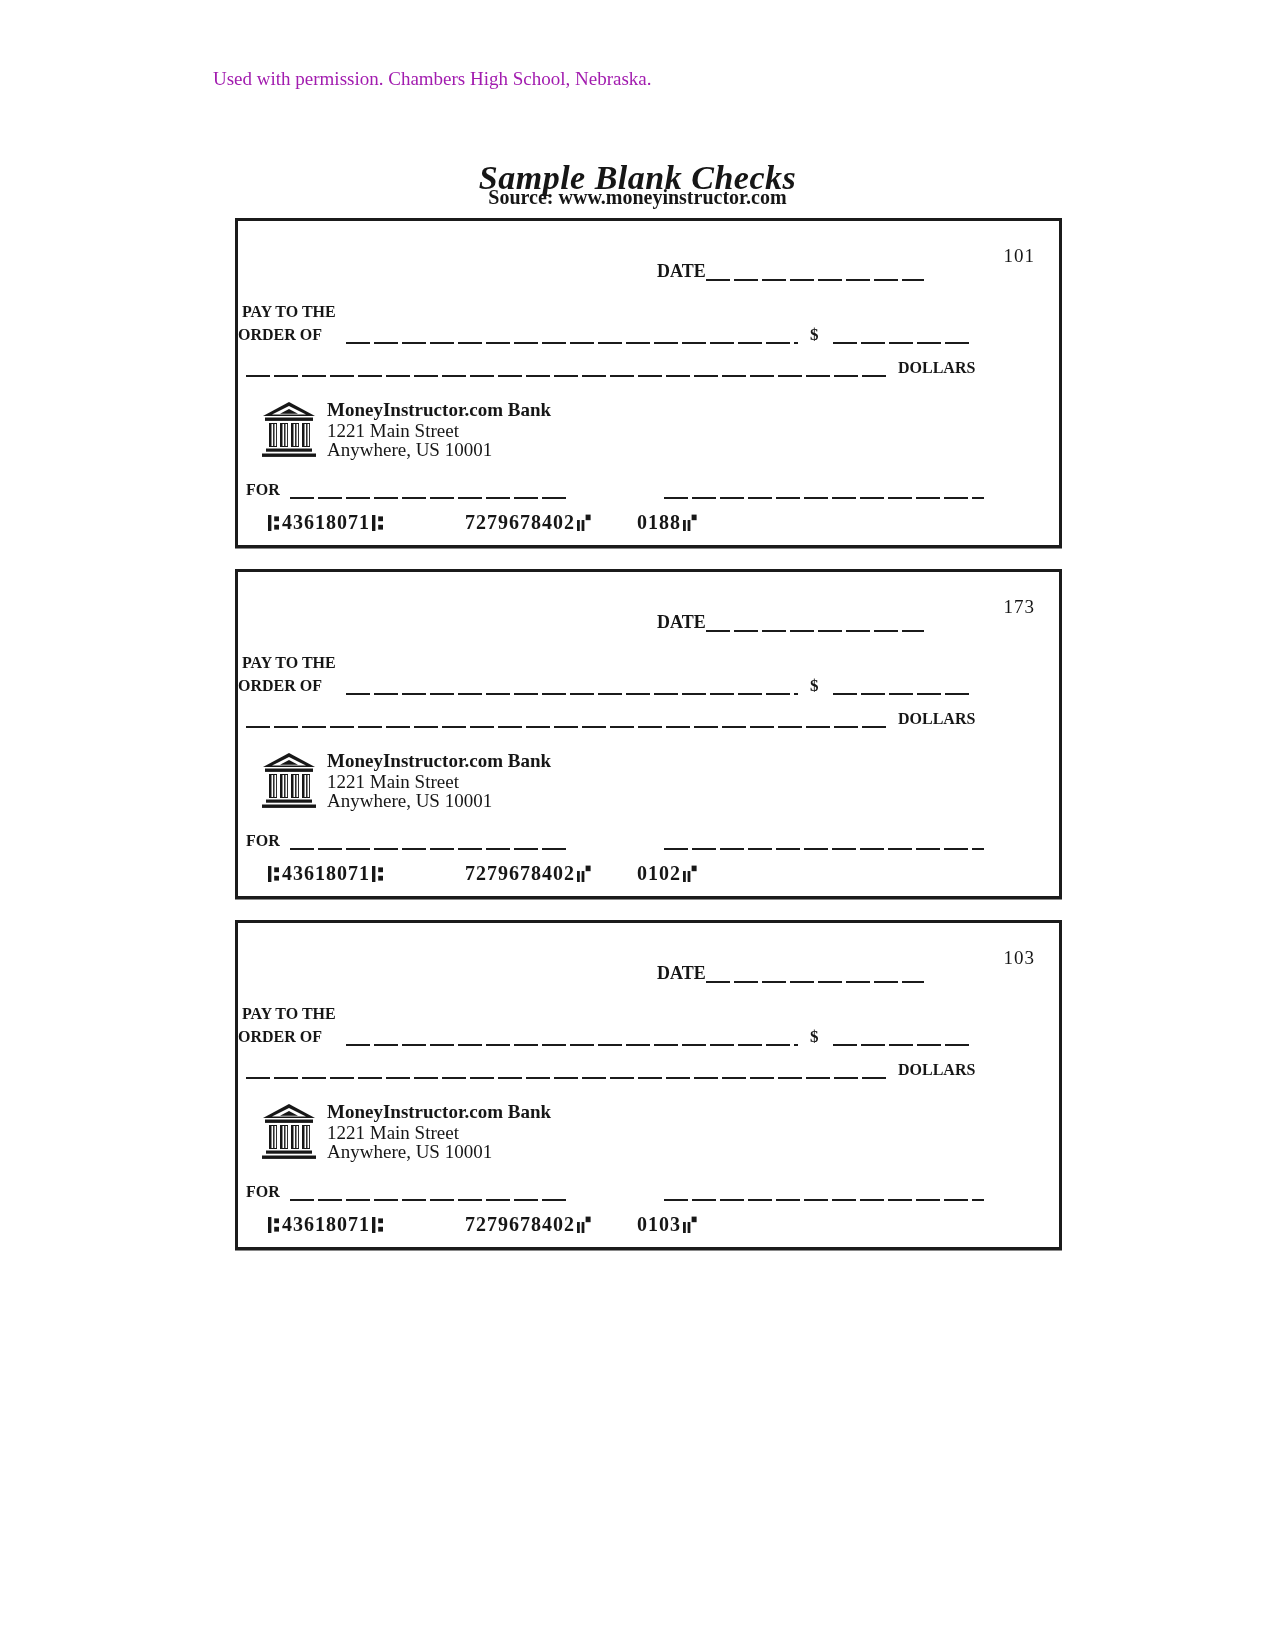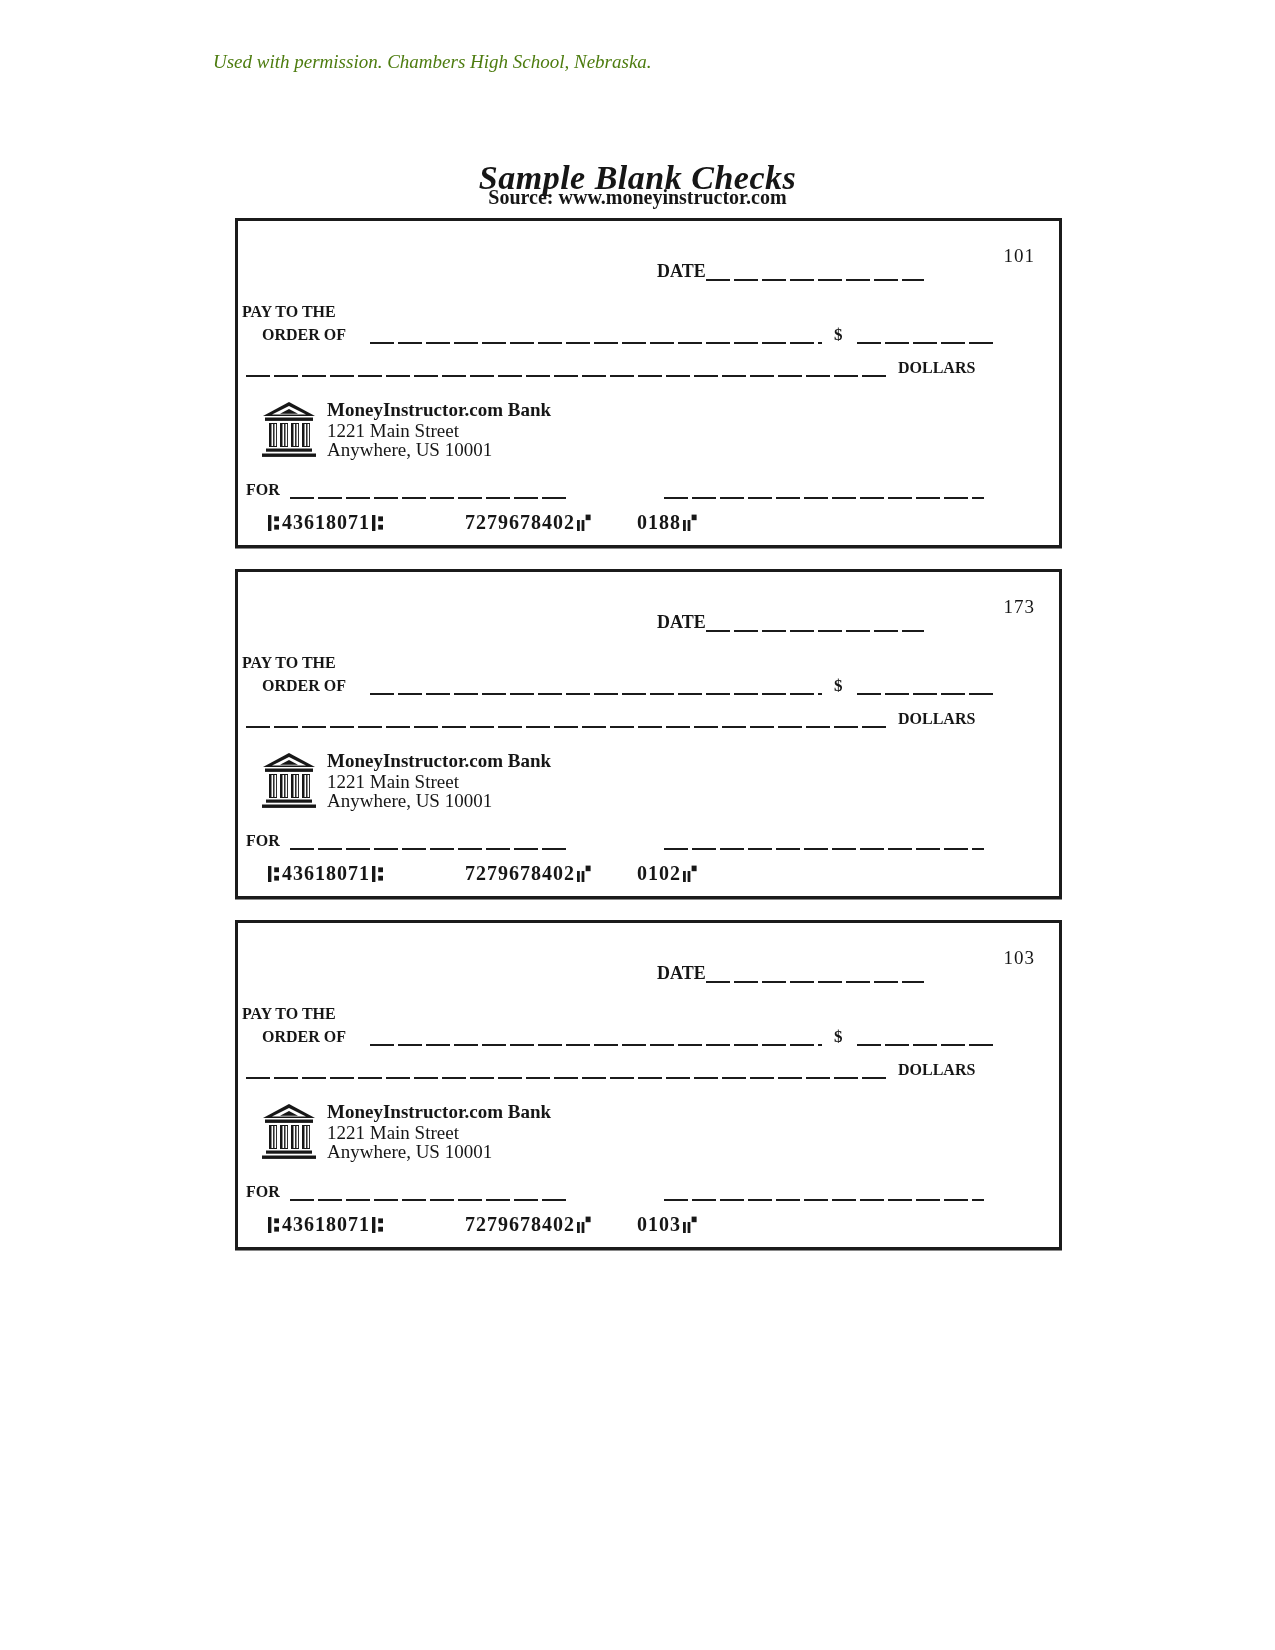--- a/index.html
+++ b/index.html
@@ -2,22 +2,22 @@
 <html><head>
 <meta charset="utf-8">
 <style>
   html,body{margin:0;padding:0;}
   body{
     width:1275px;height:1650px;background:#ffffff;position:relative;
     font-family:"Liberation Serif", serif;color:#161616;
     -webkit-font-smoothing:antialiased;
   }
   .permission-note{
-    position:absolute;left:213px;top:51px;
-    font-style:italic;font-size:19px;color:#4d7c0f;
+    position:absolute;left:213px;top:68px;
+    font-size:19px;color:#a21caf;
   }
   .page-title{
     position:absolute;left:0;right:0;top:136px;text-align:center;
     font-size:34px;font-weight:bold;letter-spacing:.5px;font-style:italic;
   }
   .source-line{
     position:absolute;left:0;right:0;top:186px;text-align:center;
     font-size:20px;font-weight:bold;
   }
   .checks-wrap{position:absolute;left:225px;top:218px;padding-left:10px;}
@@ -30,21 +30,21 @@
   .uline{
     display:inline-block;height:17px;vertical-align:-4px;
     background-image:repeating-linear-gradient(to right,#1b1b1b 0 24px,rgba(0,0,0,0) 24px 28px);
     background-size:100% 2px;background-position:left bottom;background-repeat:no-repeat;
   }
   .check-number{position:absolute;top:24px;right:24px;font-size:19px;letter-spacing:1px;}
   .date-row{position:absolute;left:378px;top:40px;white-space:nowrap;}
   .date-row .lbl{font-size:18px;margin-left:41px;}
   .date-line{width:218px;}
   .pay-to-the{position:absolute;left:4px;top:82px;}
-  .order-row{position:absolute;left:24px;top:104px;white-space:nowrap;}
+  .order-row{position:absolute;left:0;top:104px;white-space:nowrap;}
   .payee-line{width:452px;margin-left:24px;}
   .dollar-sign{margin-left:12px;font-size:17px;}
   .amount-line{width:140px;margin-left:14px;}
   .dollars-row{position:absolute;left:8px;top:138px;white-space:nowrap;}
   .written-line{width:642px;}
   .dollars-lbl{margin-left:10px;}
   .bank-block{position:absolute;left:24px;top:178px;display:flex;gap:11px;align-items:flex-end;}
   .bank-logo{width:54px;height:58px;flex:0 0 auto;}
   .bank-name{font-weight:bold;font-size:19px;line-height:22px;}
   .bank-addr{font-size:19px;line-height:19px;}

